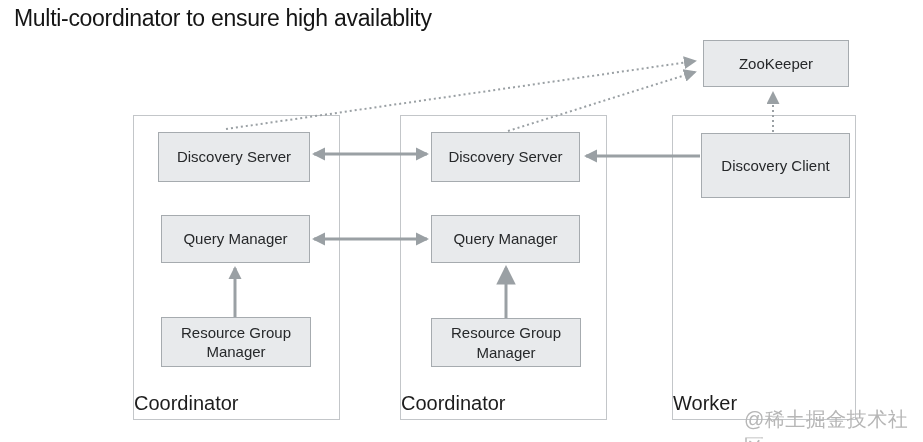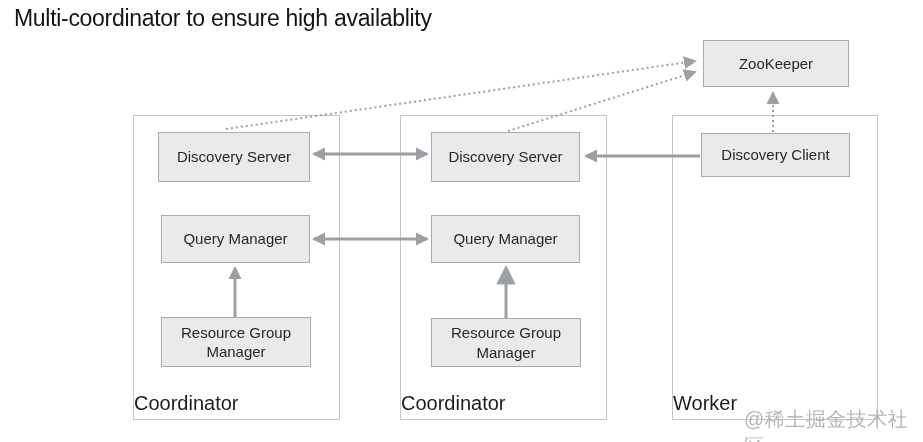--- a/index.html
+++ b/index.html
@@ -69,29 +69,29 @@
     position: absolute;
     left: 744px;
     top: 406px;
     font-size: 20px;
     letter-spacing: 0.5px;
     color: var(--watermark-text);
   }
   
   #container-coordinator-1 { left: 133px; top: 115px; width: 207px; height: 305px; }
   #container-coordinator-2 { left: 400px; top: 115px; width: 207px; height: 305px; }
-  #container-worker        { left: 672px; top: 115px; width: 206px; height: 305px; }
+  #container-worker        { left: 672px; top: 115px; width: 184px; height: 305px; }
   #node-zookeeper          { left: 703px; top: 40px;  width: 146px; height: 47px; }
   #node-ds1                { left: 158px; top: 132px; width: 152px; height: 50px; }
   #node-qm1                { left: 161px; top: 215px; width: 149px; height: 48px; }
   #node-rgm1               { left: 161px; top: 317px; width: 150px; height: 50px; }
   #node-ds2                { left: 431px; top: 132px; width: 149px; height: 50px; }
   #node-qm2                { left: 431px; top: 215px; width: 149px; height: 48px; }
   #node-rgm2               { left: 431px; top: 318px; width: 150px; height: 49px; }
-  #node-dc                 { left: 701px; top: 133px; width: 149px; height: 44px; }
+  #node-dc                 { left: 701px; top: 133px; width: 149px; height: 65px; }
 </style>
 </head>
 <body>
 
 <div class="canvas">
 
   <div class="title">Multi-coordinator to ensure high availablity</div>
 
   <div class="container-box" id="container-coordinator-1">
     <div class="container-label">Coordinator</div>

